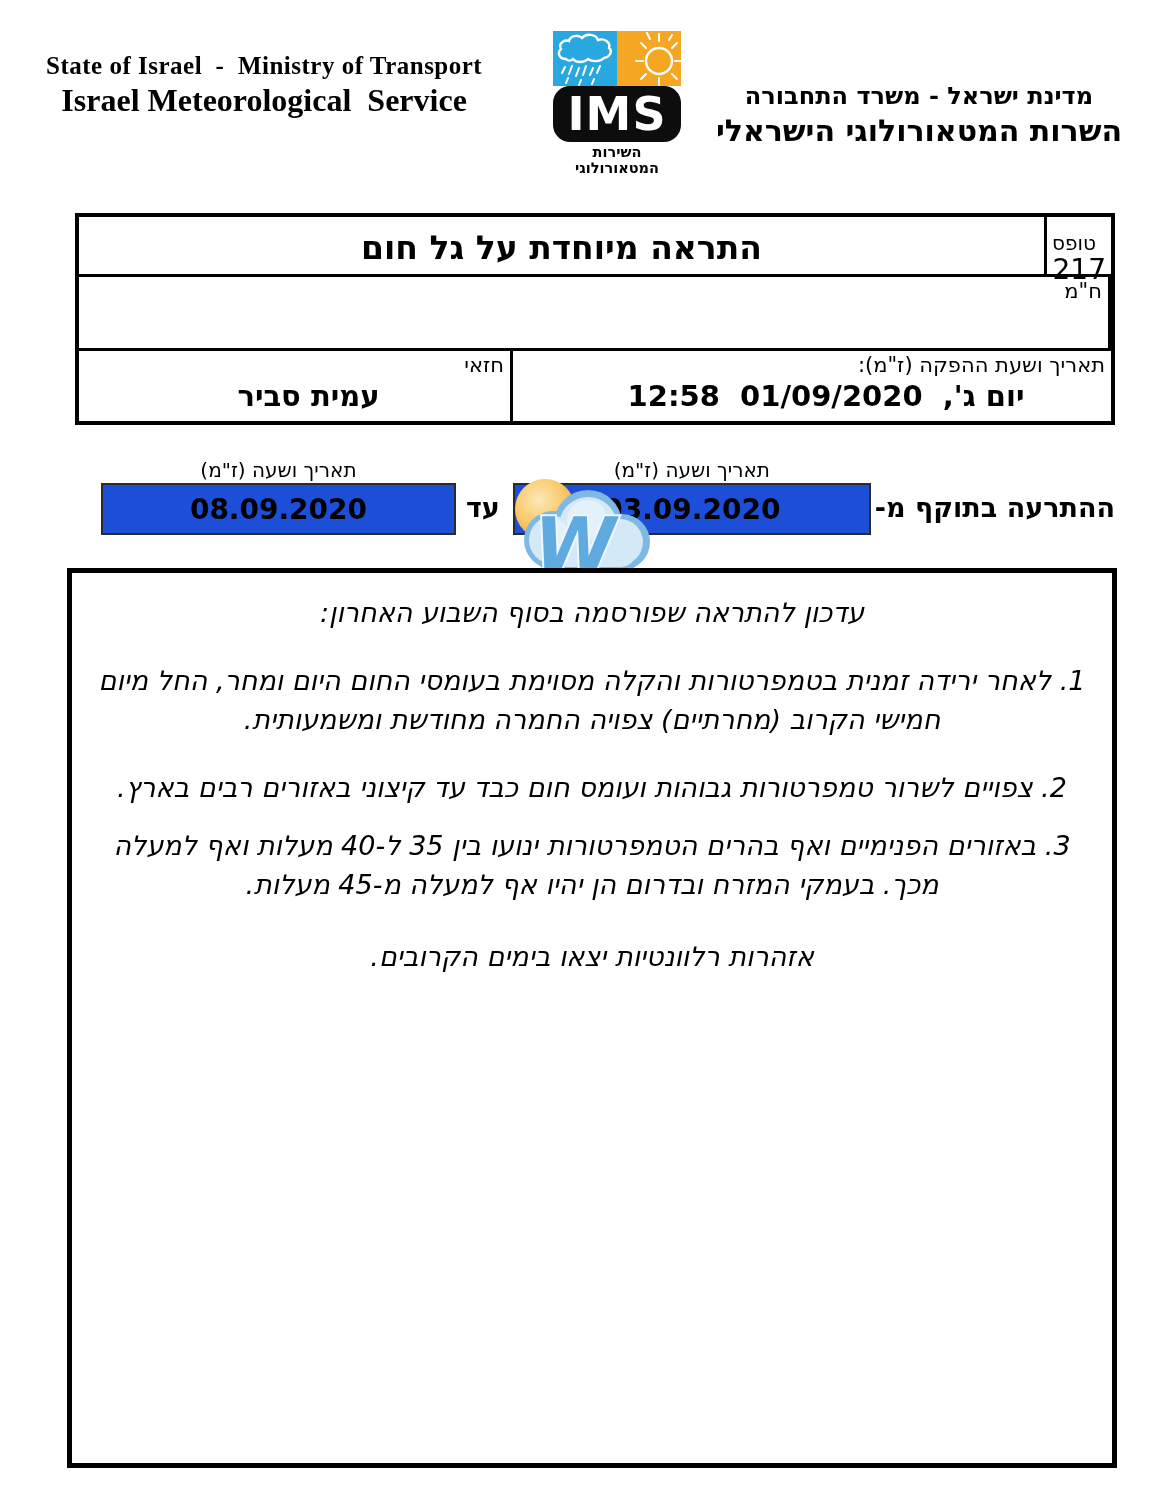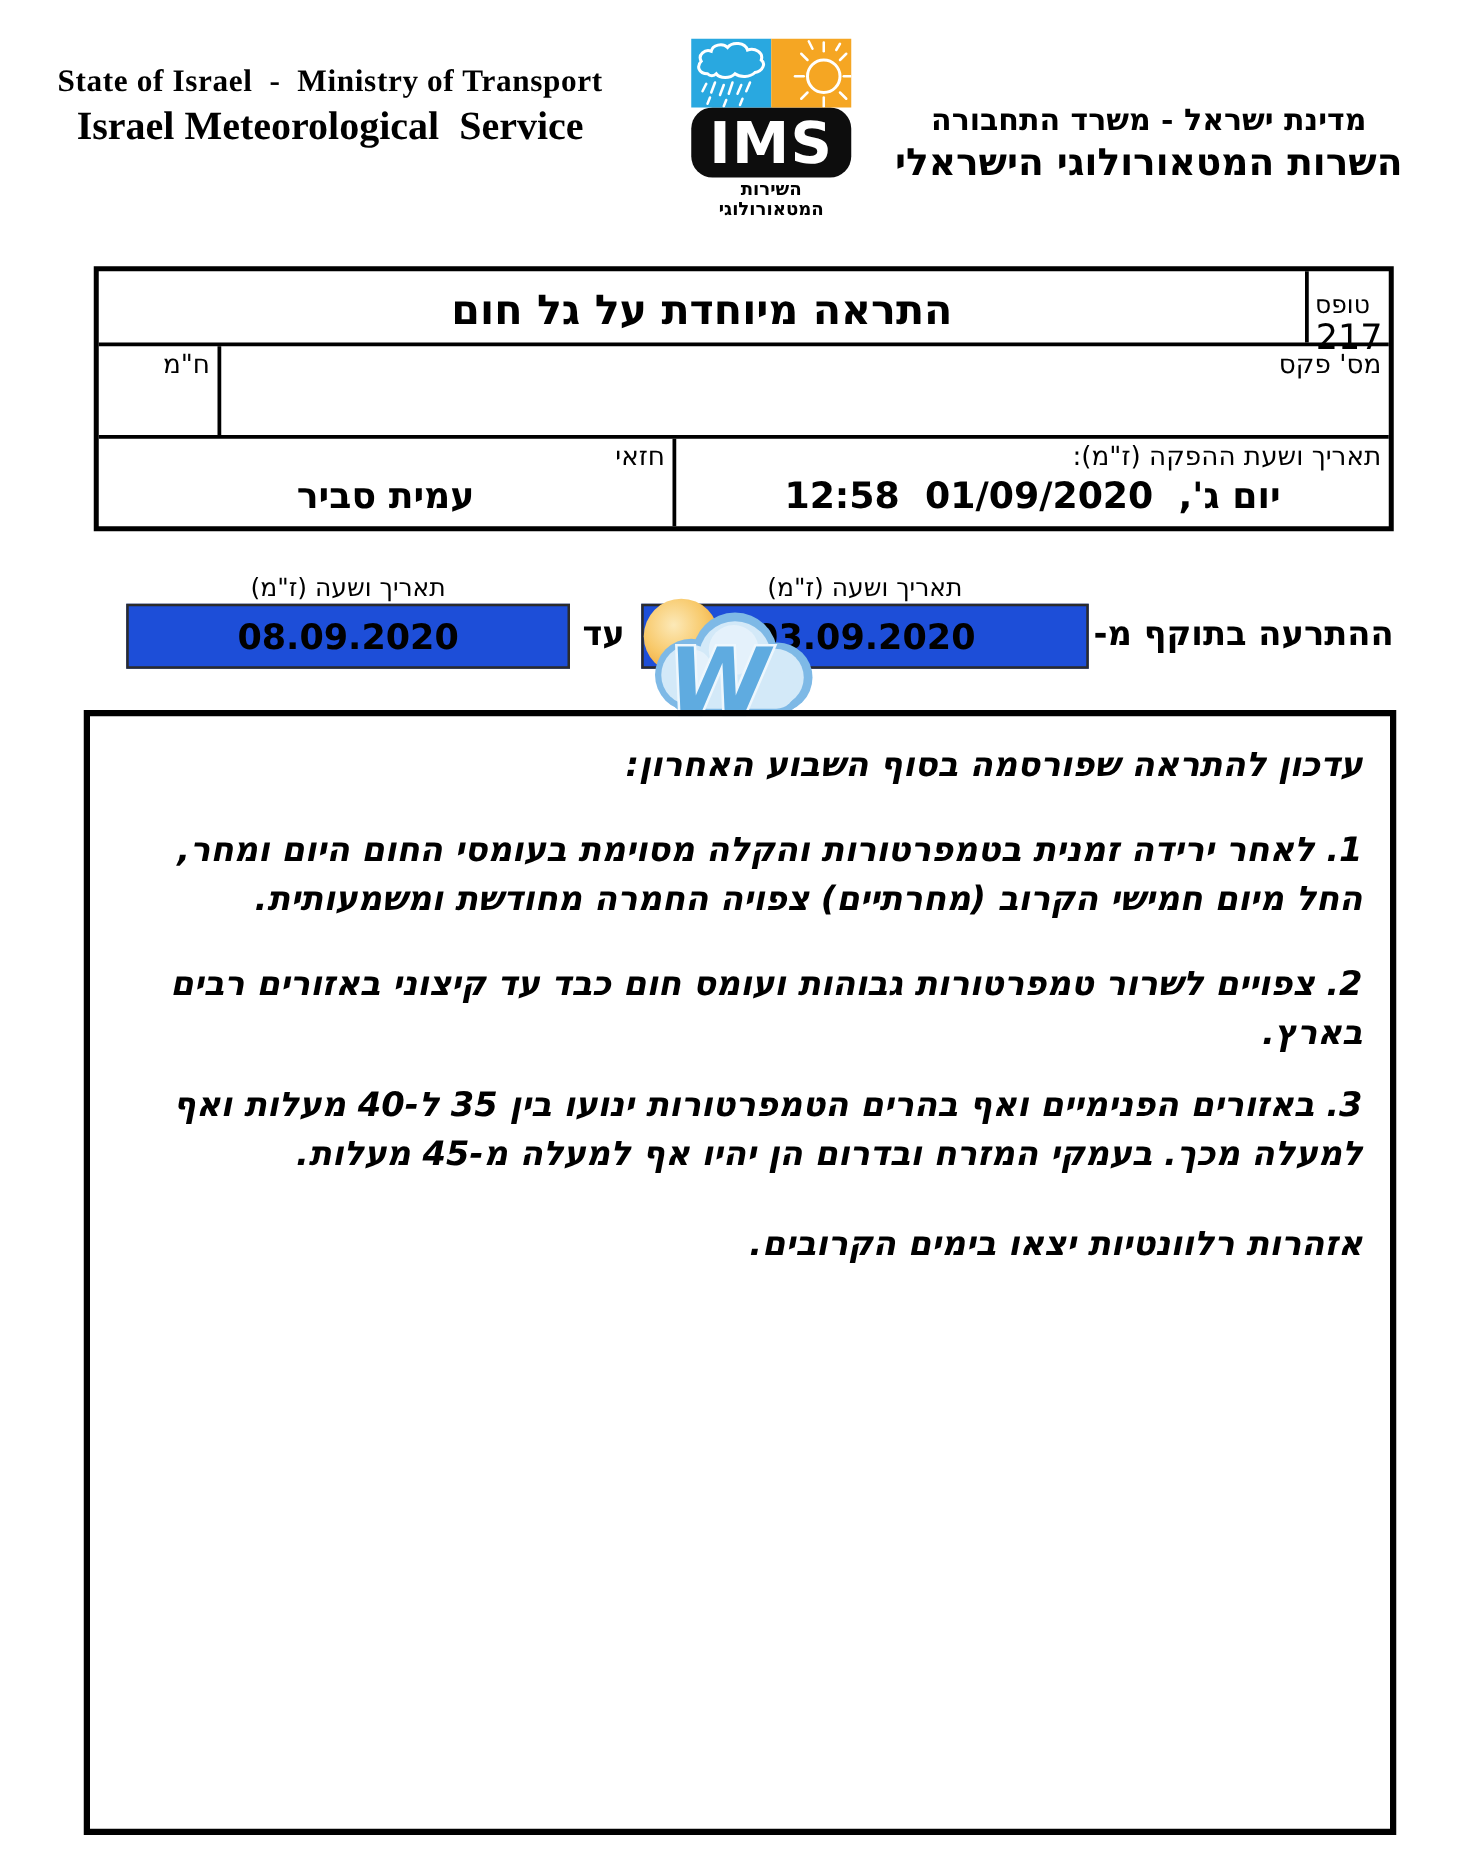--- a/index.html
+++ b/index.html
@@ -28,21 +28,21 @@
   .hdr-he .l1 { font-size:24px;margin-top:29px; }
   .hdr-he .l2 { font-size:30px; margin-top:3px; }
 
   
   .formbox { position:absolute; left:75px; top:213px; width:1040px;
              border:4px solid #000; direction:rtl; }
   .frow { display:flex; }
   .r1 { height:60px; border-bottom:3px solid #000; }
   .r2 { height:74px; border-bottom:3px solid #000; }
   .r3 { height:70px; }
-  .cell { position:relative; }
+  .cell { position:relative;margin-left:28px; }
   .cell-label { font-size:21px; padding:2px 6px 0 0; text-align:right; }
   .cell-formno { width:67px; border-left:3px solid #000; padding:14px 5px;
                  display:flex; flex-direction:column; }
   .formno-word { font-size:20px; text-align:left; direction:rtl; }
   .formno-num  { font-size:28px; font-weight:normal; text-align:right; direction:ltr; margin-top:-2px; }
   .cell-title { flex:1; display:flex; align-items:center; justify-content:center; }
   .title-text { font-size:33px; font-weight:bold; padding-top:4px; }
   .cell-fax { flex:1; }
   .cell-hm { width:98px; border-right:3px solid #000; }
   .cell-issue { width:570px; display:flex; flex-direction:column; }
@@ -63,22 +63,22 @@
                 font-size:28px; font-weight:bold; direction:ltr; }
   .v-until { font-size:27px; font-weight:bold; padding-bottom:12px; margin:0 13px 0 10px; }
 
   
   .watermark { position:absolute; left:503px; top:476px; width:152px; height:116px; z-index:1; }
 
   
   .mainbox { position:absolute; left:67px; top:568px; width:1050px; height:900px;
              border:5px solid #000; background:transparent; z-index:2;
              direction:rtl; padding:14px 22px; }
-  .mainbox p { font-size:27px; font-weight:bold; font-style:italic;
-               line-height:39px; text-align:right; }
+  .mainbox p { font-size:27px; font-weight:normal; font-style:italic;
+               line-height:39px; text-align:center; }
   .p-intro { margin-top:6px; }
   .p-1 { margin-top:29px; }
   .p-2 { margin-top:29px; }
   .p-3 { margin-top:19px; }
   .p-4 { margin-top:33px; }
 </style>
 </head>
 <body>
 
 <div class="hdr-en">
@@ -135,23 +135,20 @@
   <div class="frow r1">
     <div class="cell cell-formno">
       <div class="formno-word">טופס</div>
       <div class="formno-num">217</div>
     </div>
     <div class="cell cell-title">
       <div class="title-text">התראה מיוחדת על גל חום</div>
     </div>
   </div>
   <div class="frow r2">
-    <div class="cell cell-fax">
-      <div class="cell-label">מס' פקס</div>
-    </div>
     <div class="cell cell-hm">
       <div class="cell-label">ח"מ</div>
     </div>
   </div>
   <div class="frow r3">
     <div class="cell cell-issue">
       <div class="cell-label">תאריך ושעת ההפקה (ז"מ):</div>
       <div class="cell-value pre">יום ג',  01/09/2020  12:58</div>
     </div>
     <div class="cell cell-forecaster">

